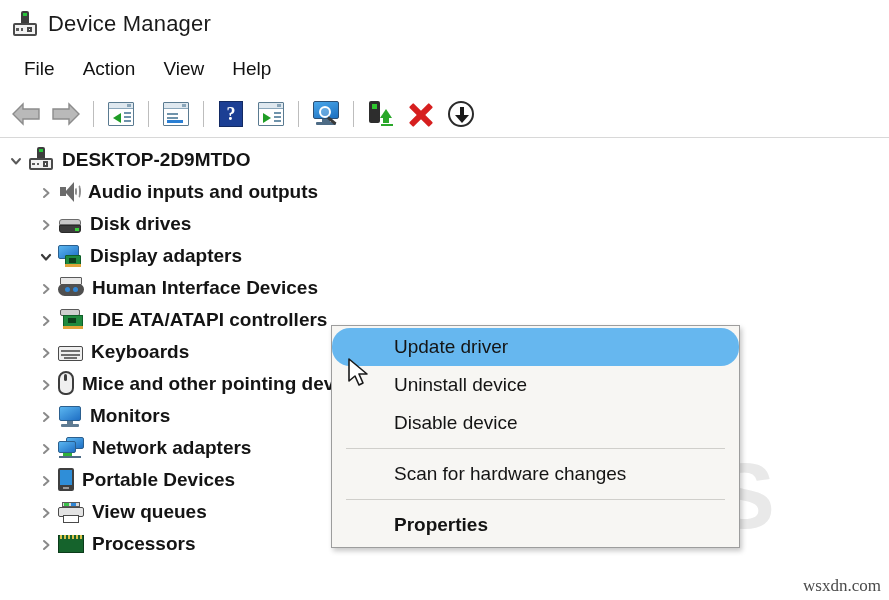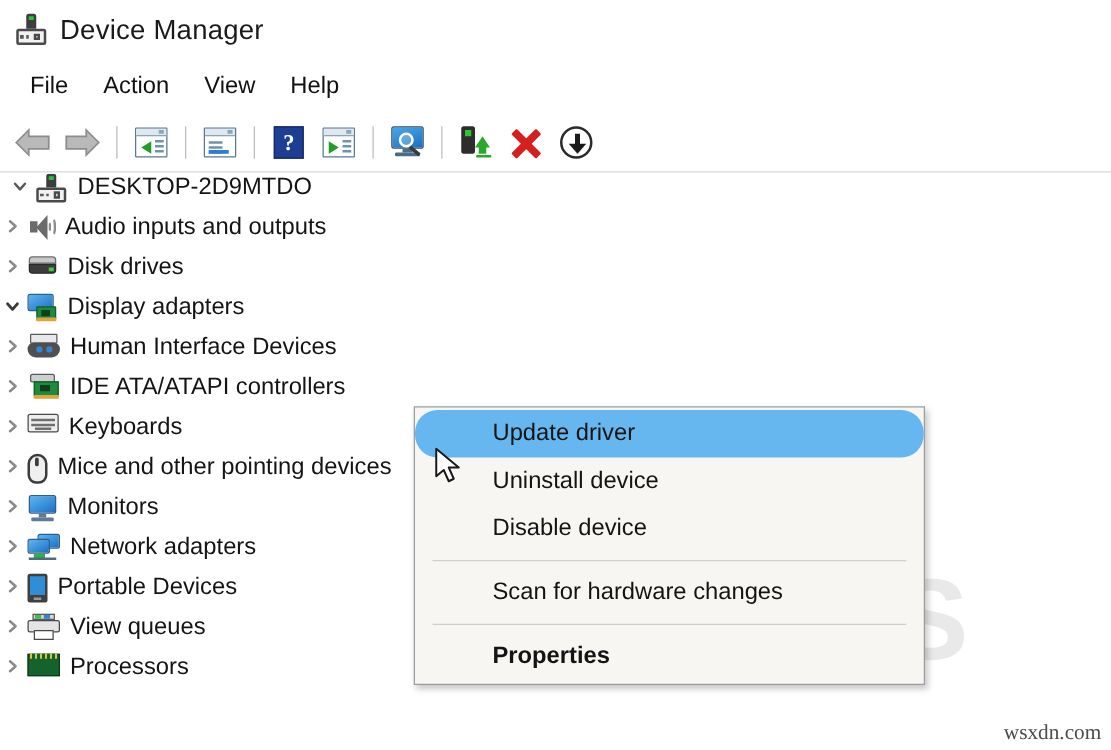--- a/index.html
+++ b/index.html
@@ -131,23 +131,23 @@
   .downicon { width: 26px; height: 26px; border: 2px solid #2a2a2a; border-radius: 50%; position: relative; background:#fff; }
   .downicon .stem { position:absolute; left: 10px; top: 4px; width: 4px; height: 10px; background:#1a1a1a; }
   .downicon .head { position:absolute; left: 5px; top: 12px; width:0;height:0;
     border-left:7px solid transparent; border-right:7px solid transparent; border-top:8px solid #1a1a1a; }
 
   
   .tree {
     position: absolute; left: 0; top: 139px; width: 889px; height: 461px;
     background: #ffffff; overflow: hidden;
   }
-  .node { display: flex; align-items: flex-start; height: 32px; position: relative; }
+  .node { display: flex; align-items: flex-end; height: 32px; position: relative; font-weight: bold; }
   .node.root { padding-left: 6px; }
-  .node.lvl1 { }
+  .node.lvl1 { padding-left: 36px; }
   .node.lvl2 { padding-left: 98px; }
   .chev {
     width: 20px; height: 20px; flex: none; display: flex; align-items: center; justify-content: center;
     color: #7c7c7c; font-size: 15px; line-height: 1;
   }
   .chev svg { display:block; }
   .nicon { width: 26px; height: 24px; flex: none; margin: 0 8px 0 2px; position: relative; }
   .nlabel { font-size: 19px; color: #141414; white-space: nowrap; }
   .node.selected .sel {
     position: absolute; left: 96px; top: 2px; height: 28px; width: 280px;

